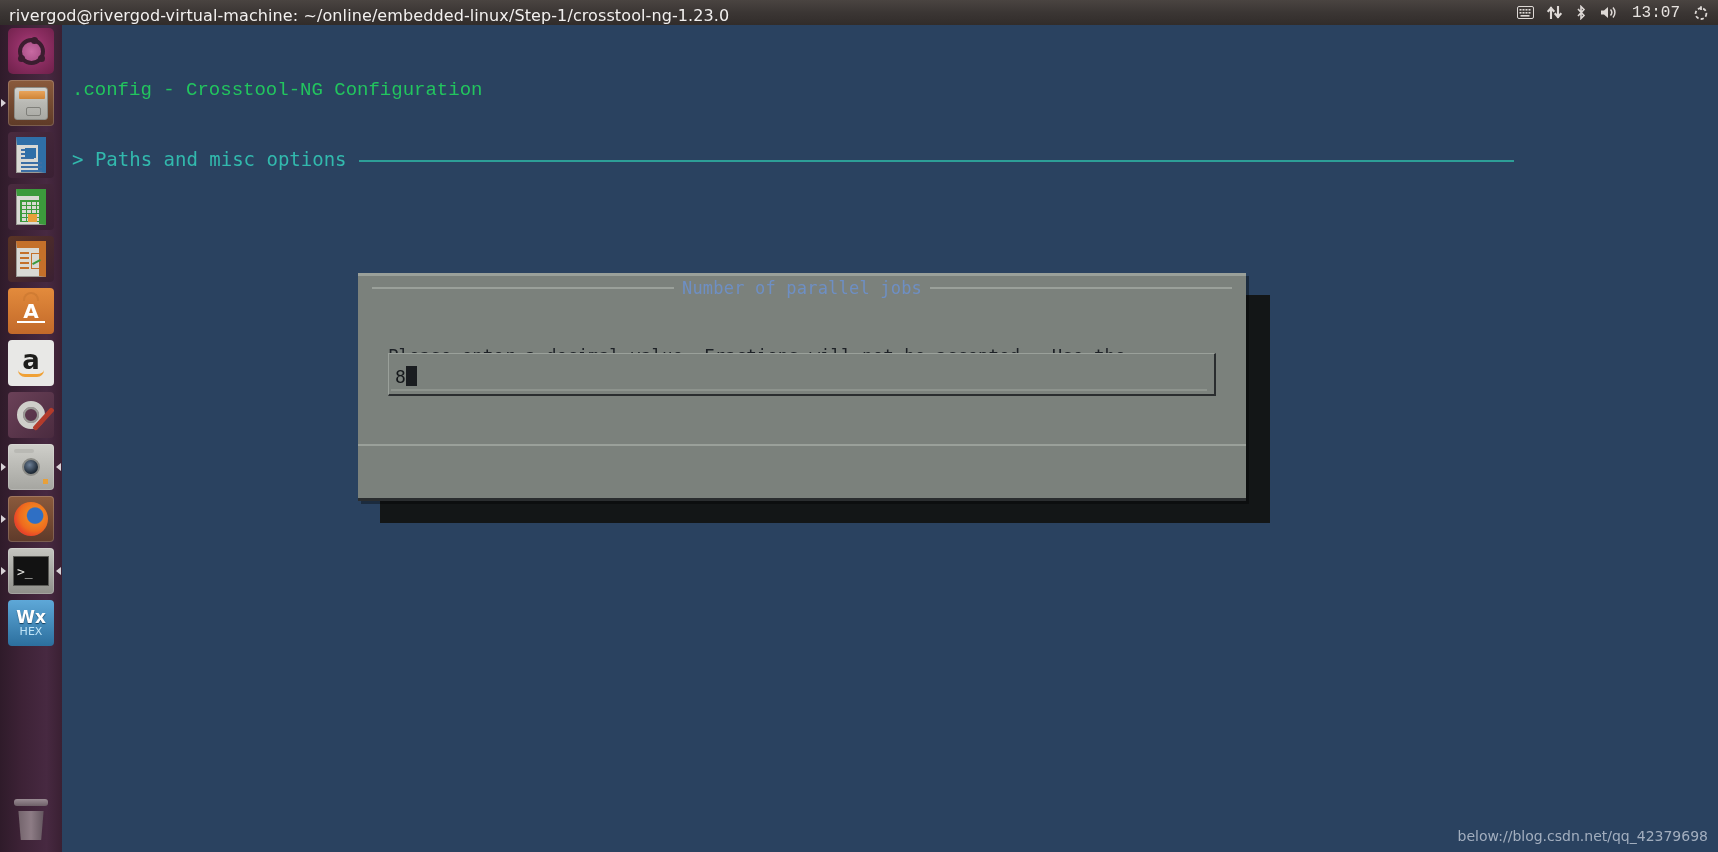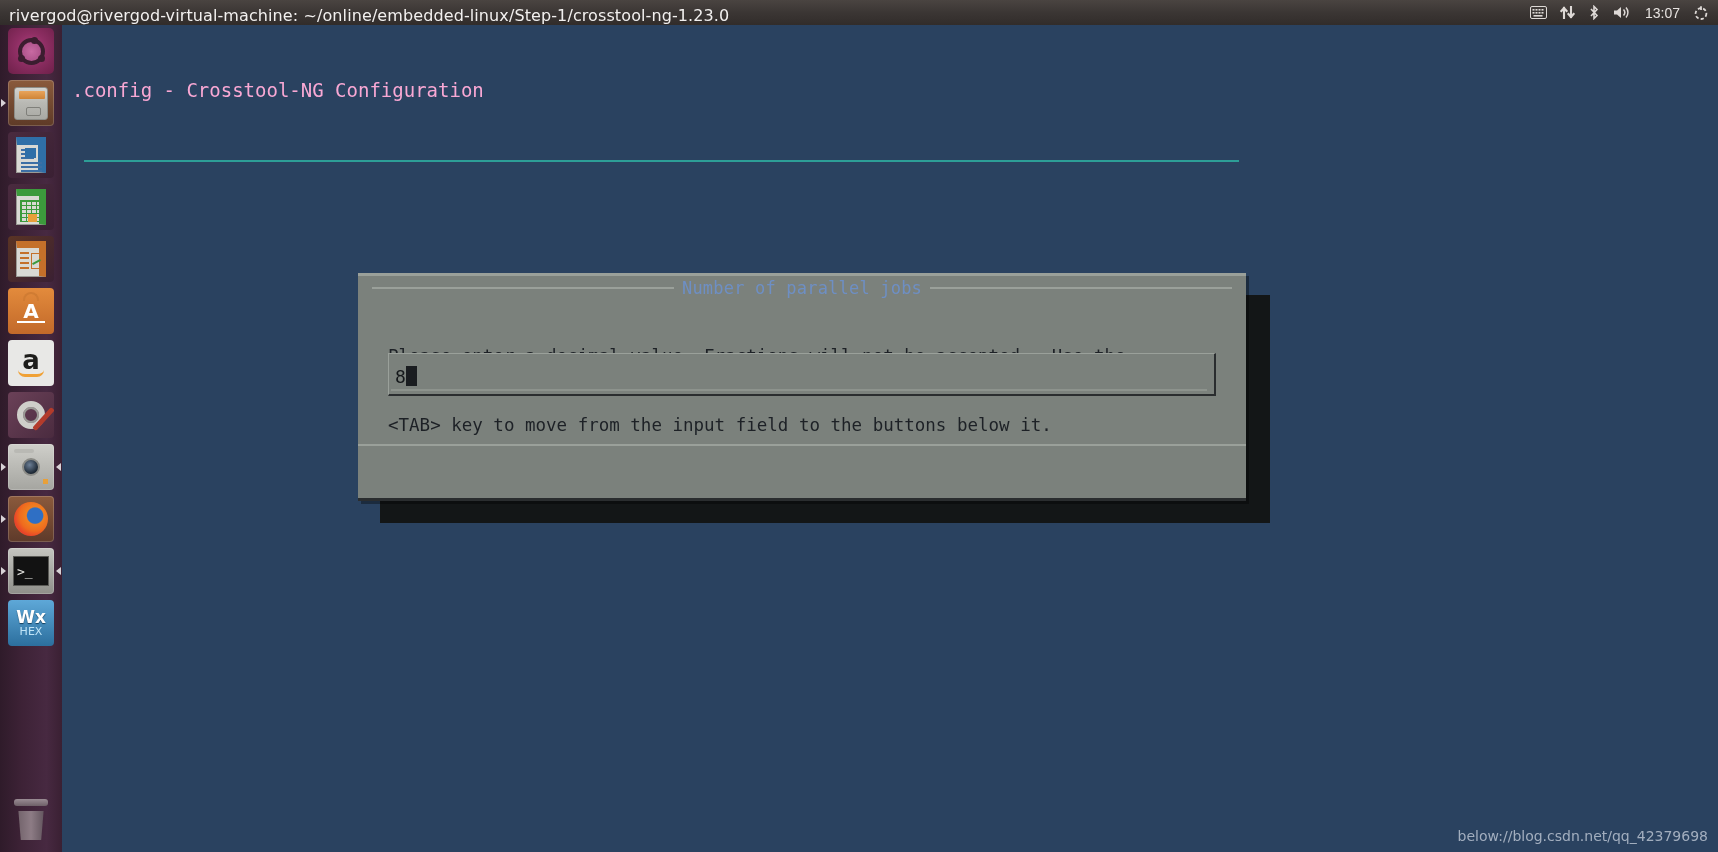--- a/index.html
+++ b/index.html
@@ -21,21 +21,21 @@
     font-size:16px; margin-left:9px; letter-spacing:.1px;
     white-space:nowrap;
     margin-top:6px;
   }
   #tray{
     margin-left:auto; display:flex; align-items:center; gap:13px;
     padding-right:9px; color:#dedad7;
   }
   .tray-ico{ display:flex; align-items:center; justify-content:center; }
   #tray-clock{
-    font-family:Liberation Sans, sans-serif; font-size:14px; color:#e7e3e0;
+    font-family:Liberation Mono, monospace; font-size:16px; color:#e7e3e0;
   }
 
   
   #launcher{
     position:absolute; left:0; top:25px; width:62px; height:827px;
     background:linear-gradient(to right,#2f1b2a 0%,#3d2236 35%,#472941 75%,#3a2033 100%);
     z-index:40;
   }
   .launcher-item{
     position:relative; width:62px; height:52px;
@@ -176,21 +176,21 @@
     background:#2a4260; z-index:10; overflow:hidden;
   }
   #term-inner{
     position:absolute; left:0; top:0; right:0; bottom:0;
     padding:8px 10px;
   }
   #menu-header{
     font-family:"DejaVu Sans Mono", monospace;
     font-size:19px; line-height:23px; color:#2fb5aa; white-space:pre;
   }
-  #menu-title{ color:#f9a8d4; }
+  #menu-title{ color:#22c55e;font-family:Liberation Mono, monospace; }
   #menu-path{ color:#32b9ad; }
   #path-rule{
     display:inline-block; vertical-align:middle;
     width:1155px; height:2px; background:#2d9e97; margin-left:12px;
   }
 
   
   #dialog-shadow{
     position:absolute; left:380px; top:295px; width:890px; height:228px;
     background:#131617; z-index:14;
@@ -441,40 +441,39 @@
       <div class="bin"></div>
     </div>
   </div>
 </div>
 
 <div id="terminal">
   <div id="term-inner">
     <div id="menu-header">
       <div id="menu-title">.config - Crosstool-NG Configuration</div>
       <div style="white-space:nowrap;">
-        <span id="path-rule"></span>
+        <span id="menu-path">&gt; Paths and misc options</span><span id="path-rule"></span>
       </div>
     </div>
   </div>
 </div>
 
 <div id="dialog-shadow"></div>
 
 <div id="dialog">
   <div id="dialog-topline"></div>
 
   <div id="dialog-title-row">
     <span class="title-rule"></span>
     <span id="dialog-title">Number of parallel jobs</span>
     <span class="title-rule"></span>
   </div>
 
   <div id="dialog-message">
     <div>Please enter a decimal value. Fractions will not be accepted.  Use the</div>
-    <div>&lt;TAB&gt; key to move from the input field to the buttons below it.</div>
   </div>
 
   <div id="input-wrap">
     <div id="input-box">
       <div id="input-inner">
         <span id="input-value">8</span>
           <span id="input-caret"></span>
       </div>
       <div id="input-underline"></div>
     </div>

